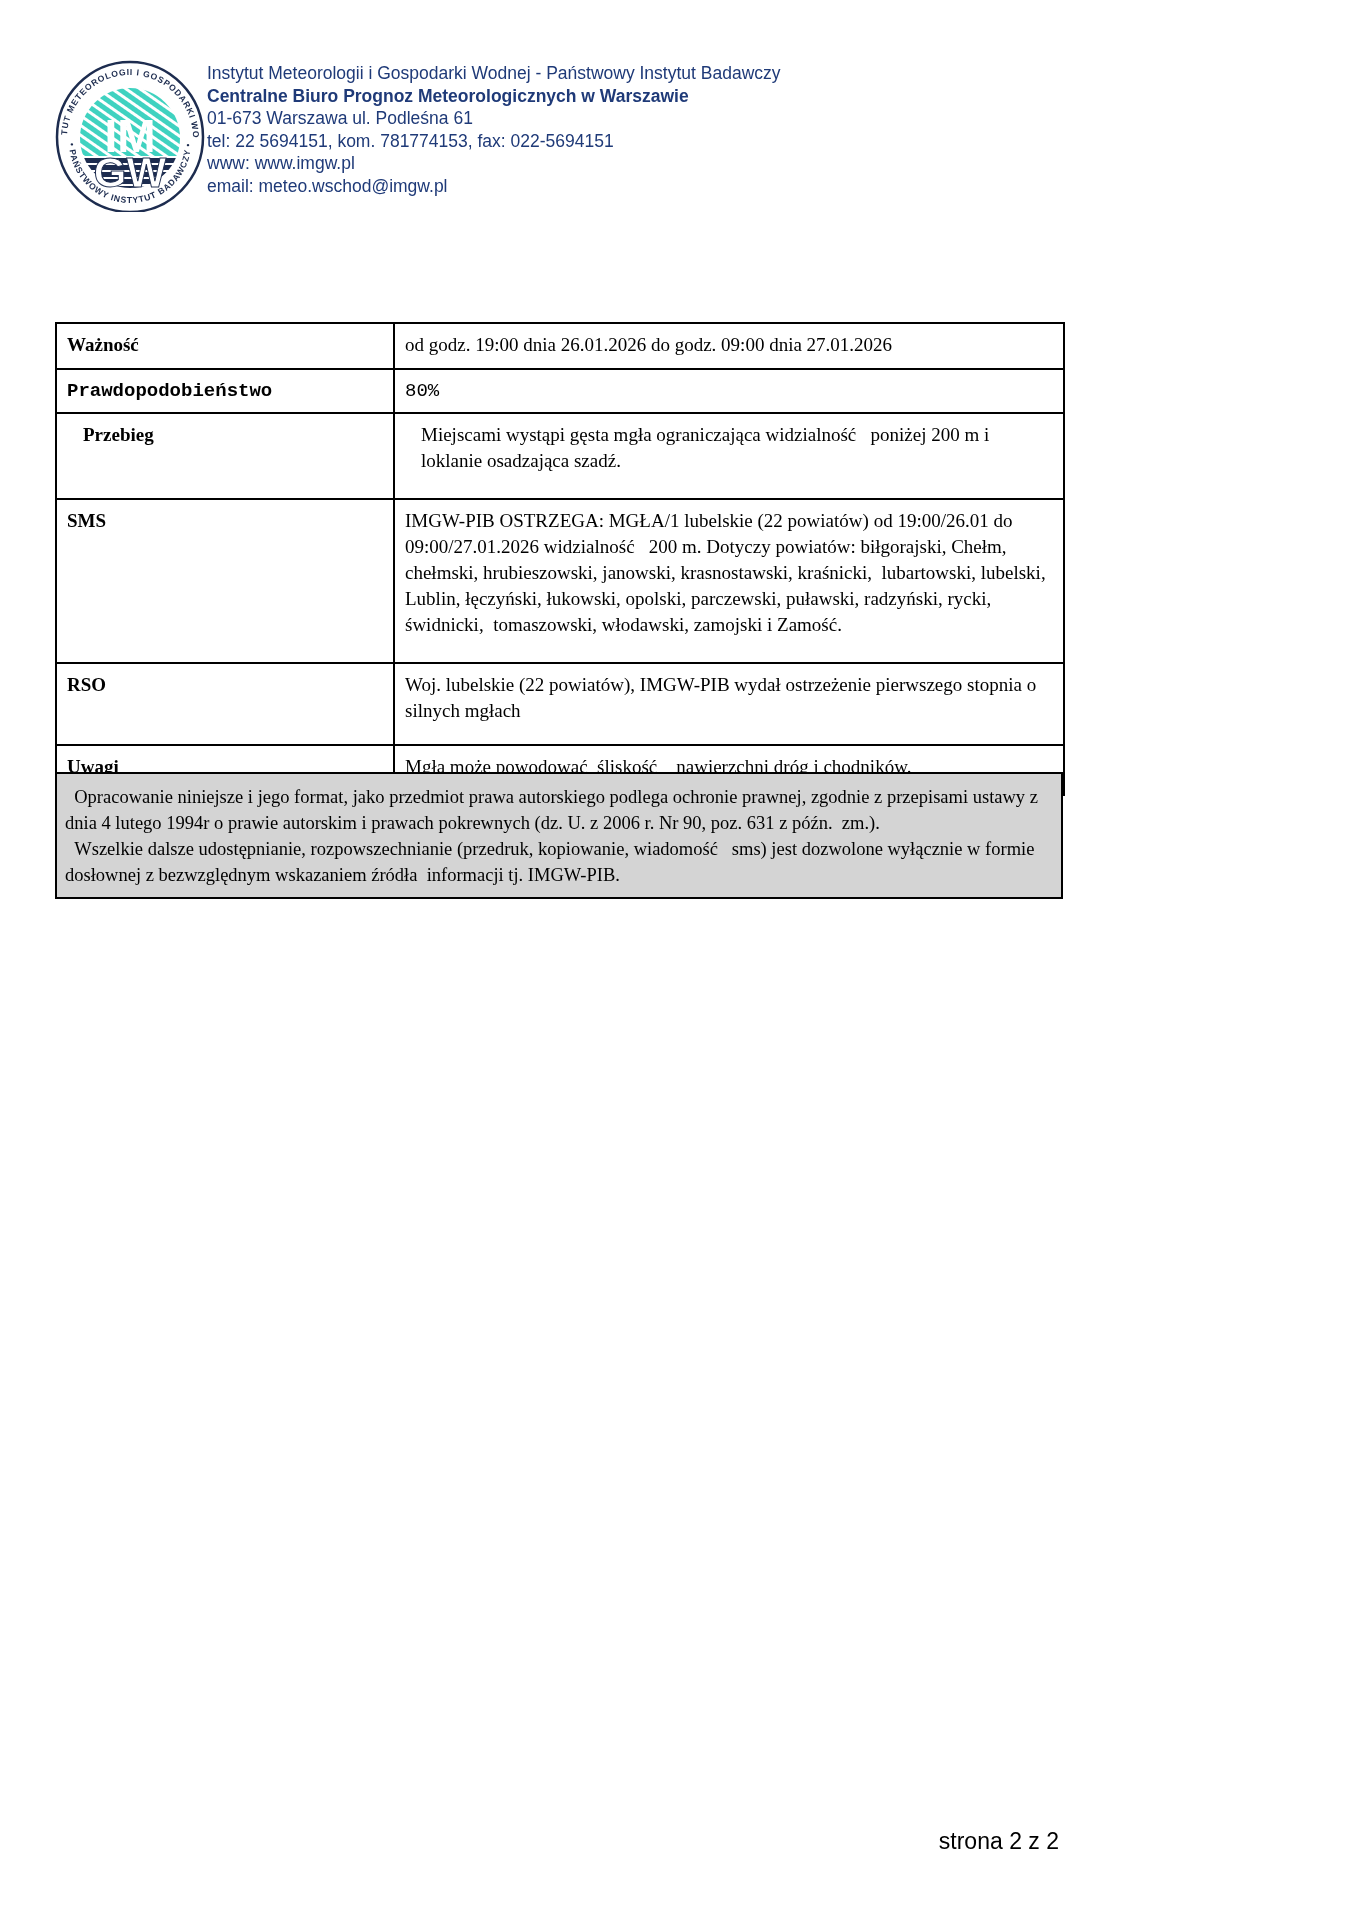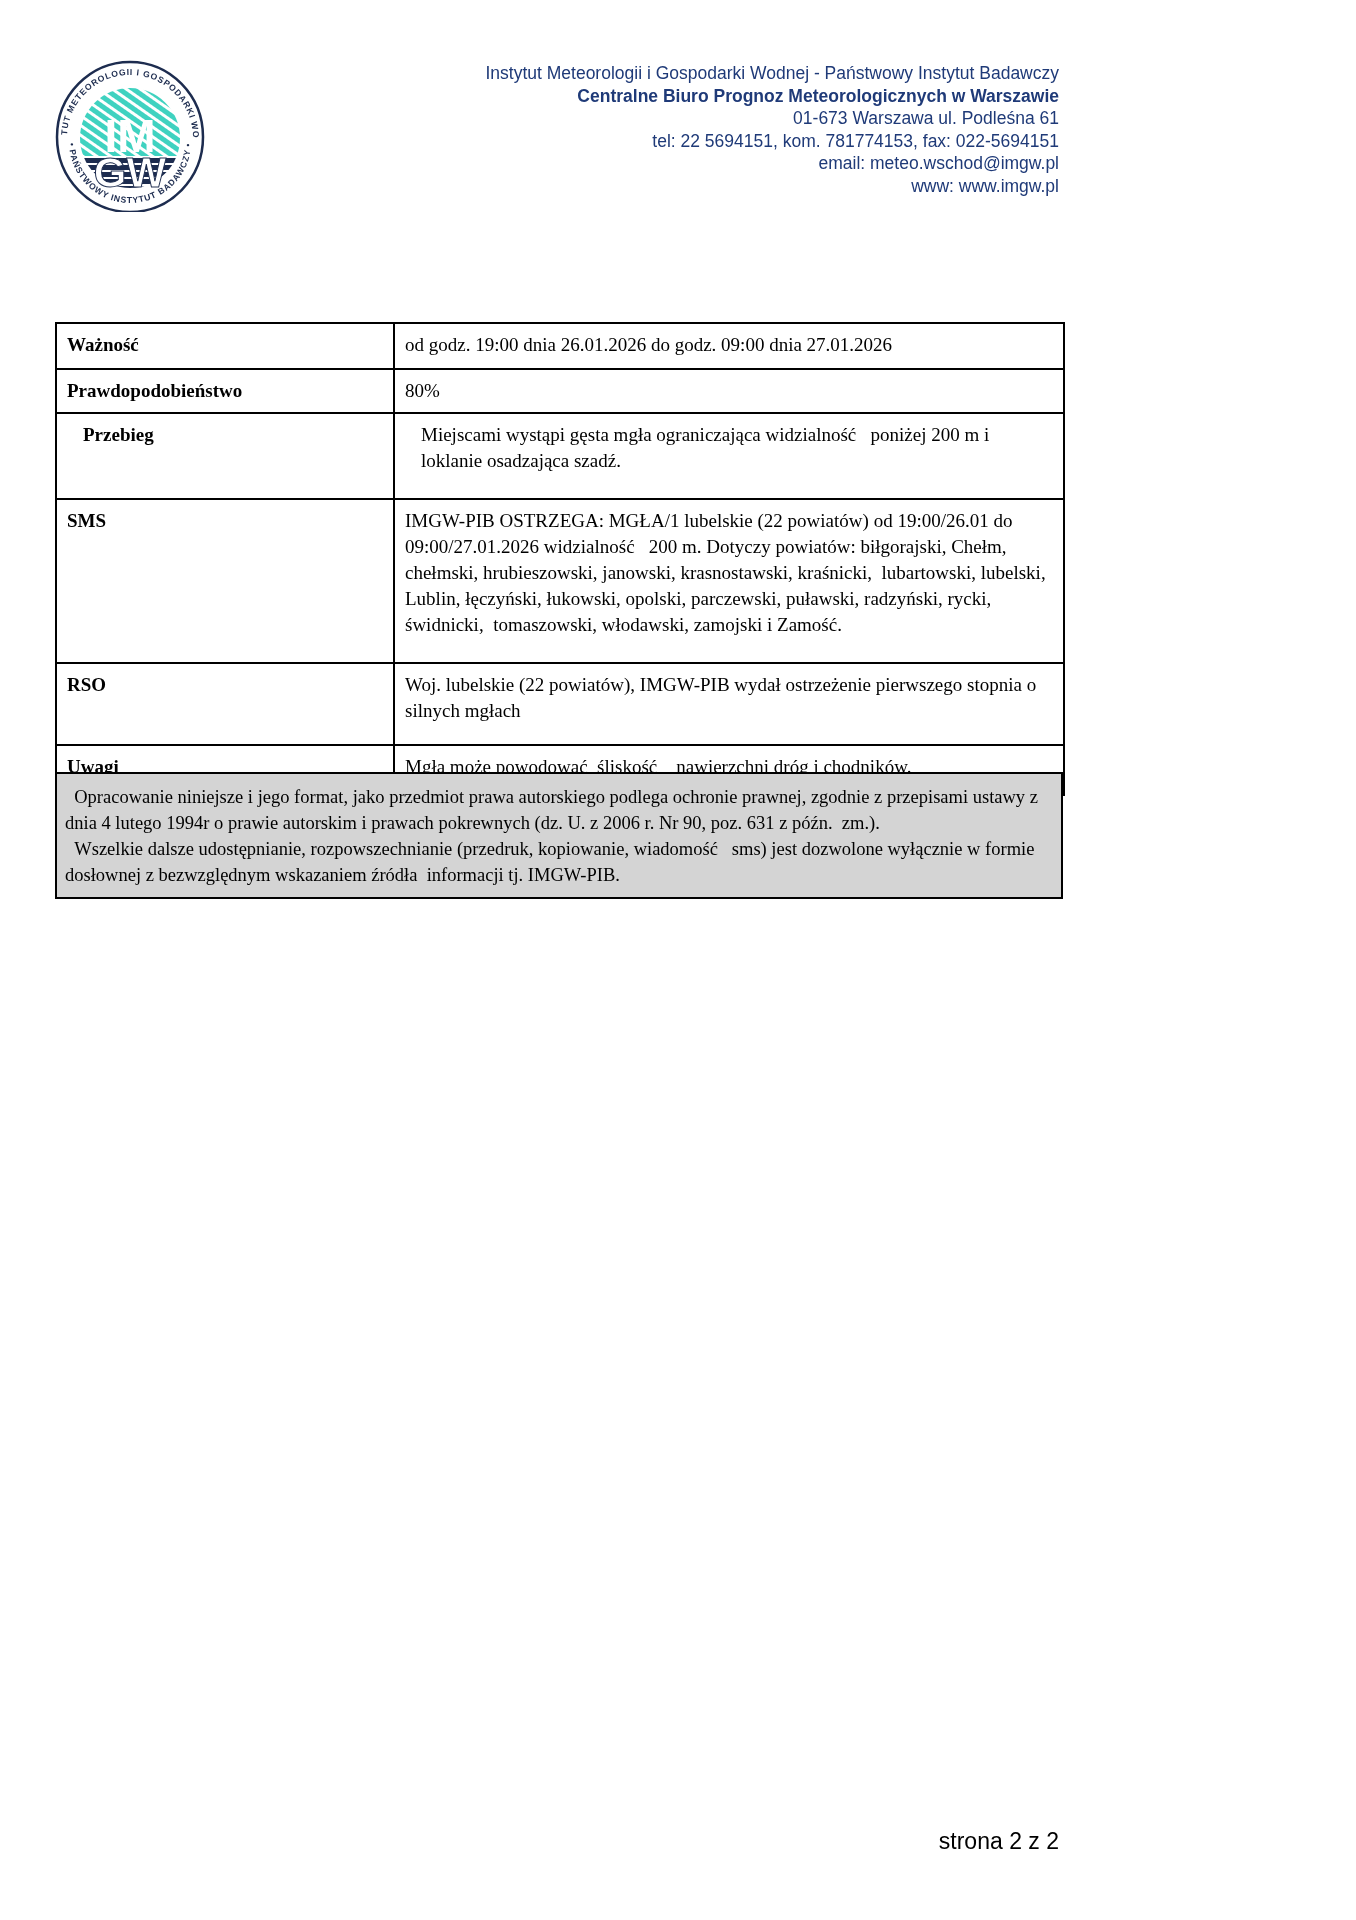--- a/index.html
+++ b/index.html
@@ -3,40 +3,40 @@
 <meta charset="utf-8">
 <style>
   * { margin:0; padding:0; box-sizing:border-box; }
   html,body { background:#ffffff; }
   body { width:1356px; height:1920px; font-family:"Liberation Serif", serif; color:#000; }
   .page { position:relative; width:1356px; height:1920px; background:#ffffff; overflow:hidden; }
 
   
   .letterhead { position:absolute; top:60px; left:55px; width:1004px; display:flex; align-items:flex-start; }
   .logo-wrap { flex:0 0 auto; width:152px; }
-  .contact-block { flex:1 1 auto; text-align:right; font-family:"Liberation Sans", sans-serif;
+  .contact-block { flex:1 1 auto; font-family:"Liberation Sans", sans-serif;
                    color:#1f3a78; font-size:17.5px; line-height:22.5px; padding-top:2px; }
   .contact-line.bold { font-weight:bold; }
 
   .ring-text { font-family:"Liberation Sans", sans-serif; font-size:8.6px; letter-spacing:0.8px;
                fill:#1d2c4f; font-weight:bold; }
   .mono-im { font-family:"Liberation Sans", sans-serif; font-size:46px; font-weight:bold; fill:#ffffff; }
   .mono-gw { font-family:"Liberation Sans", sans-serif; font-size:42px; font-weight:bold; fill:#ffffff;
              stroke:#1d2c4f; stroke-width:1px; }
 
   
   .doc-table { position:absolute; top:322px; left:55px; width:1008px; border-collapse:collapse;
                font-size:19px; table-layout:fixed; }
   .doc-table td { border:2px solid #000; vertical-align:top; line-height:26px; padding:8px 10px 8px 10px; }
   .doc-table td.label { font-weight:bold; }
   col.col-label { width:338px; }
   col.col-value { width:670px; }
   .doc-table td.value { white-space:pre-wrap;border-radius:11px; }
   tr.r1 td { height:46px; }
-  tr.r2 td { height:44px; }
+  tr.r2 td { height:44px;font-family:Liberation Mono, monospace; }
   tr.r3 td { height:86px;padding-left:26px; }
   tr.r4 td { height:164px; }
   tr.r5 td { height:82px; }
   tr.r6 td { height:50px; }
 
   
   .copyright { position:absolute; top:772px; left:55px; width:1008px; min-height:122px;
                background:#d4d4d4; border:2px solid #000; padding:10px 10px 9px 8px;
                font-size:18.5px; line-height:26px; }
   .copyright p { white-space:pre-wrap; }
@@ -77,22 +77,22 @@
         <text class="ring-text" text-anchor="middle"><textPath href="#arcBot" startOffset="50%">• PAŃSTWOWY INSTYTUT BADAWCZY •</textPath></text>
         <text x="75" y="92" text-anchor="middle" class="mono-im">IM</text>
         <text x="75" y="127" text-anchor="middle" class="mono-gw">GW</text>
       </svg>
     </div>
     <div class="contact-block">
       <div class="contact-line">Instytut Meteorologii i Gospodarki Wodnej - Państwowy Instytut Badawczy</div>
       <div class="contact-line bold">Centralne Biuro Prognoz Meteorologicznych w Warszawie</div>
       <div class="contact-line">01-673 Warszawa ul. Podleśna  61</div>
       <div class="contact-line">tel: 22 5694151, kom. 781774153, fax: 022-5694151</div>
+      <div class="contact-line">www: www.imgw.pl</div>
       <div class="contact-line">email: meteo.wschod@imgw.pl</div>
-      <div class="contact-line">www: www.imgw.pl</div>
     </div>
   </header>
 
   <table class="doc-table">
     <colgroup>
         <col class="col-label">
         <col class="col-value">
       </colgroup>
     <tbody>
       <tr class="r1">

